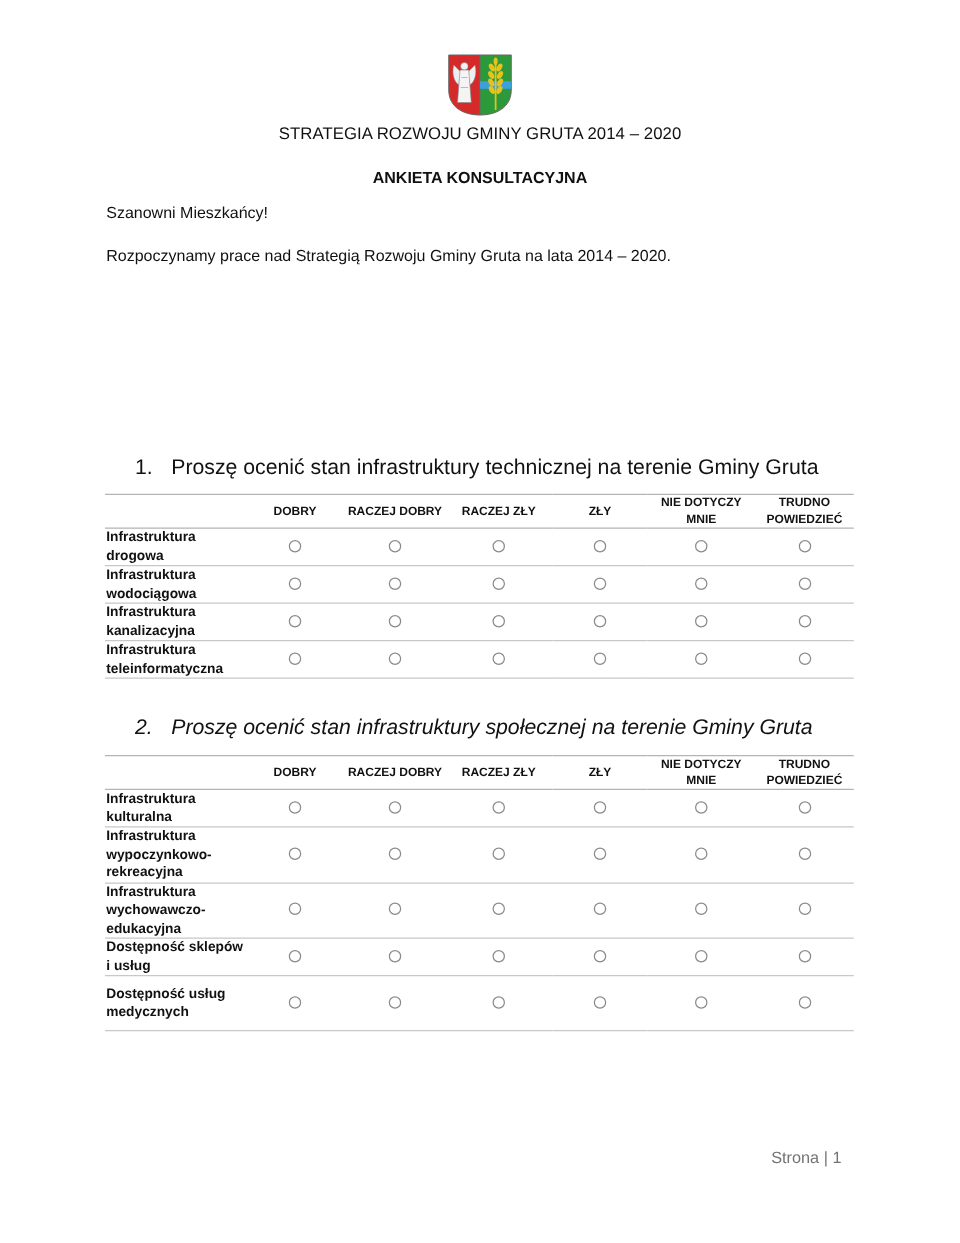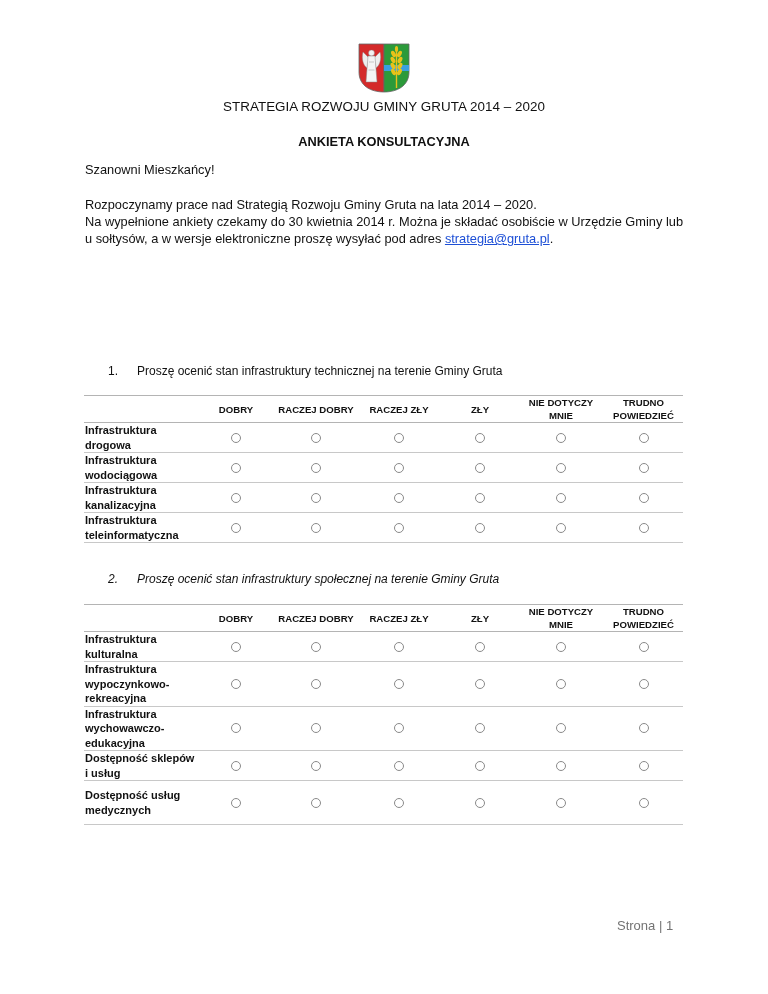--- a/index.html
+++ b/index.html
@@ -14,21 +14,21 @@
   .survey-title { position: absolute; left: 0; width: 768px; top: 134px; text-align: center;
                   font-size: 12.8px; font-weight: bold; }
 
   .greeting { position: absolute; left: 85px; top: 162px; font-size: 12.8px; }
 
   .intro { position: absolute; left: 85px; top: 196px; width: 598px; font-size: 12.8px;
            line-height: 17px; }
   .intro p { margin: 0; text-align: justify; }
   .intro a { color: #1d4fd6; text-decoration: underline; }
 
-  .question { position: absolute; left: 108px; font-size: 12px; }
+  .question { position: absolute; left: 108px; font-size: 17px; }
   .question .num { display: inline-block; width: 29px; }
 
   table.grid { position: absolute; left: 84px; width: 599px; border-collapse: collapse;
                table-layout: fixed; }
   table.grid th { font-size: 9.6px; font-weight: bold; text-align: center; line-height: 13px;
                   padding: 0; vertical-align: middle; border-top: 1.5px solid #b4b4b4;
                   border-bottom: 1.5px solid #b4b4b4; }
   table.grid td { padding: 0; vertical-align: middle; text-align: center;
                   border-bottom: 1.5px solid #c8c8c8; }
   table.grid td.label { text-align: left; font-size: 11px; font-weight: bold;
@@ -69,21 +69,20 @@
     </g>
   </svg>
 
   <div class="doc-title">STRATEGIA ROZWOJU GMINY GRUTA 2014 – 2020</div>
   <div class="survey-title">ANKIETA KONSULTACYJNA</div>
 
   <div class="greeting">Szanowni Mieszkańcy!</div>
 
   <div class="intro">
     <p>Rozpoczynamy prace nad Strategią Rozwoju Gminy Gruta na lata 2014 – 2020.</p>
-    <p><span>Na wypełnione ankiety czekamy do 30 kwietnia 2014 r. Można je składać osobiście w Urzędzie Gminy lub u sołtysów, a w wersje elektroniczne proszę wysyłać pod adres </span><a href="#">strategia@gruta.pl</a><span>.</span></p>
   </div>
 
   <div class="question" style="top:364px;">
     <span class="num">1.</span><span>Proszę ocenić stan infrastruktury technicznej na terenie Gminy Gruta</span>
   </div>
 
   <table class="grid" style="top:395px;">
     <colgroup>
       <col style="width:112px">
         <col style="width:80px">

